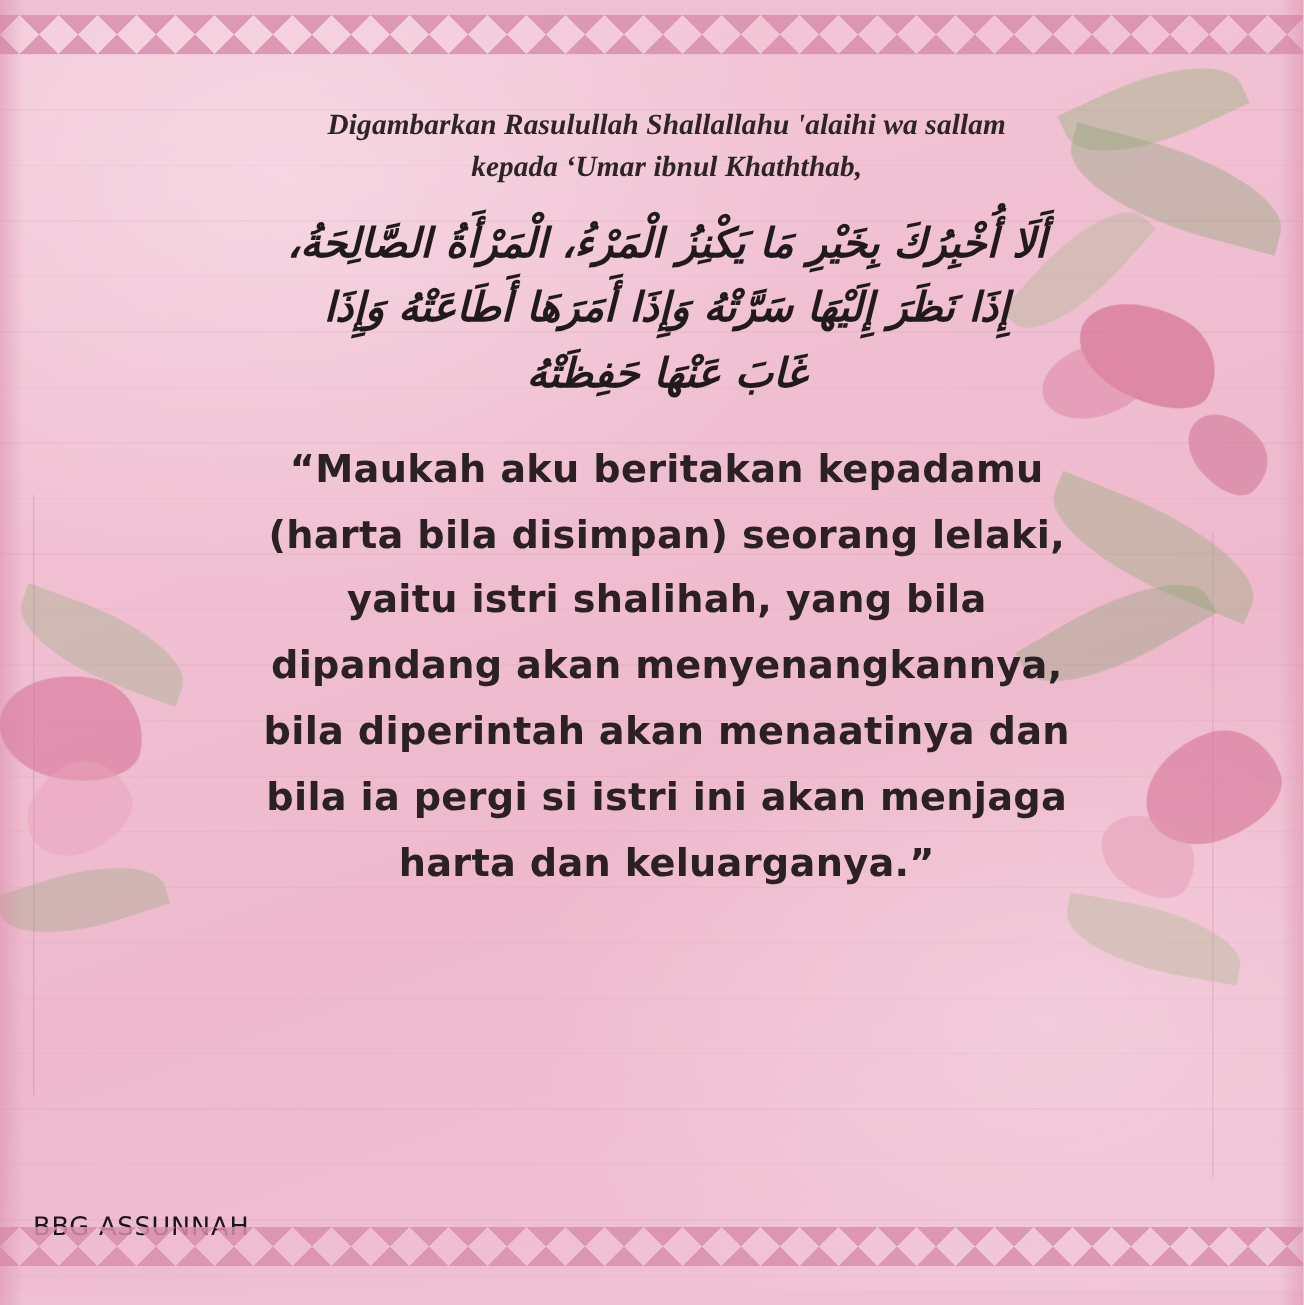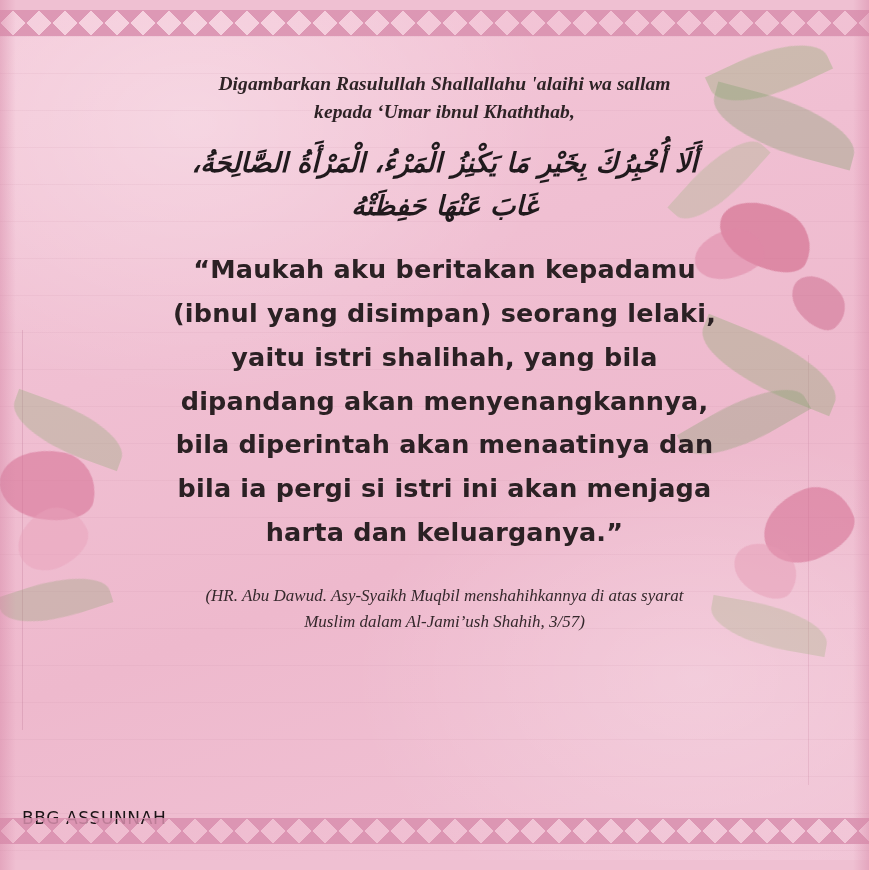--- a/index.html
+++ b/index.html
@@ -201,37 +201,34 @@
 
   <div class="content">
 
     <div class="intro">
       <div>Digambarkan Rasulullah Shallallahu 'alaihi wa sallam</div>
       <div>kepada ‘Umar ibnul Khaththab,</div>
     </div>
 
     <div class="arabic">
       <div>أَلَا أُخْبِرُكَ بِخَيْرِ مَا يَكْنِزُ الْمَرْءُ، الْمَرْأَةُ الصَّالِحَةُ،</div>
+      <div>إِذَا نَظَرَ إِلَيْهَا سَرَّتْهُ وَإِذَا أَمَرَهَا أَطَاعَتْهُ وَإِذَا</div>
       <div>غَابَ عَنْهَا حَفِظَتْهُ</div>
     </div>
 
     <div class="translation">
       <div>“Maukah aku beritakan kepadamu</div>
-      <div>(ibnul yang disimpan) seorang lelaki,</div>
+      <div>(harta bila disimpan) seorang lelaki,</div>
       <div>yaitu istri shalihah, yang bila</div>
       <div>dipandang akan menyenangkannya,</div>
       <div>bila diperintah akan menaatinya dan</div>
       <div>bila ia pergi si istri ini akan menjaga</div>
       <div>harta dan keluarganya.”</div>
     </div>
 
-    <div class="source">
-      <div>(HR. Abu Dawud. Asy-Syaikh Muqbil menshahihkannya di atas syarat</div>
-      <div>Muslim dalam Al-Jami’ush Shahih, 3/57)</div>
-    </div>
 
   </div>
 
   <div class="watermark">BBG ASSUNNAH</div>
 
   <div class="edge-band top"></div>
   <div class="edge-band bottom"></div>
   <div class="zigzag top"></div>
   <div class="zigzag bottom"></div>
   <div class="side-band"></div>

